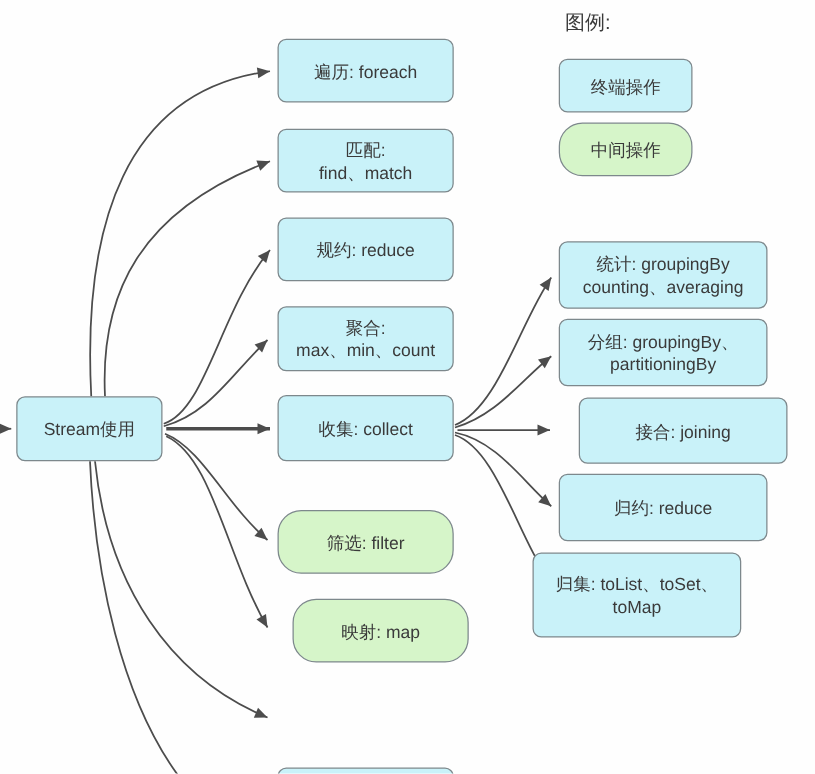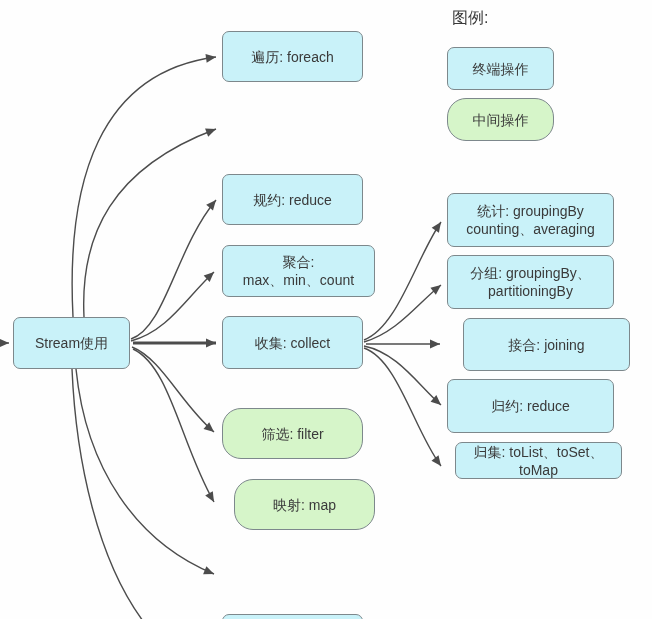--- a/index.html
+++ b/index.html
@@ -55,26 +55,30 @@
   </svg>
 
   <div class="node terminal" style="left:13px;top:317px;width:117px;height:52px;">
     <span>Stream使用</span>
   </div>
 
   <div class="node terminal" style="left:222px;top:31px;width:141px;height:51px;">
     <span>遍历: foreach</span>
   </div>
 
+  <div class="node terminal" style="left:222px;top:103px;width:141px;height:51px;">
+    <span>匹配:</span>
+    <span>find、match</span>
+  </div>
 
   <div class="node terminal" style="left:222px;top:174px;width:141px;height:51px;">
     <span>规约: reduce</span>
   </div>
 
-  <div class="node terminal" style="left:222px;top:245px;width:153px;height:52px;">
+  <div class="node terminal" style="left:222px;top:245px;width:141px;height:52px;">
     <span>聚合:</span>
     <span>max、min、count</span>
   </div>
 
   <div class="node terminal" style="left:222px;top:316px;width:141px;height:53px;">
     <span>收集: collect</span>
   </div>
 
   <div class="node intermediate" style="left:222px;top:408px;width:141px;height:51px;">
     <span>筛选: filter</span>
@@ -98,21 +102,21 @@
   </div>
 
   <div class="node terminal" style="left:447px;top:318px;width:167px;height:53px;margin-left:16px;">
     <span>接合: joining</span>
   </div>
 
   <div class="node terminal" style="left:447px;top:379px;width:167px;height:54px;">
     <span>归约: reduce</span>
   </div>
 
-  <div class="node terminal" style="left:455px;top:442px;width:167px;height:37px;">
+  <div class="node terminal" style="left:426px;top:442px;width:167px;height:68px;">
     <span>归集: toList、toSet、</span>
     <span>toMap</span>
   </div>
 
   <div class="legend-title">图例:</div>
 
   <div class="node terminal" style="left:447px;top:47px;width:107px;height:43px;">
     <span>终端操作</span>
   </div>
 

